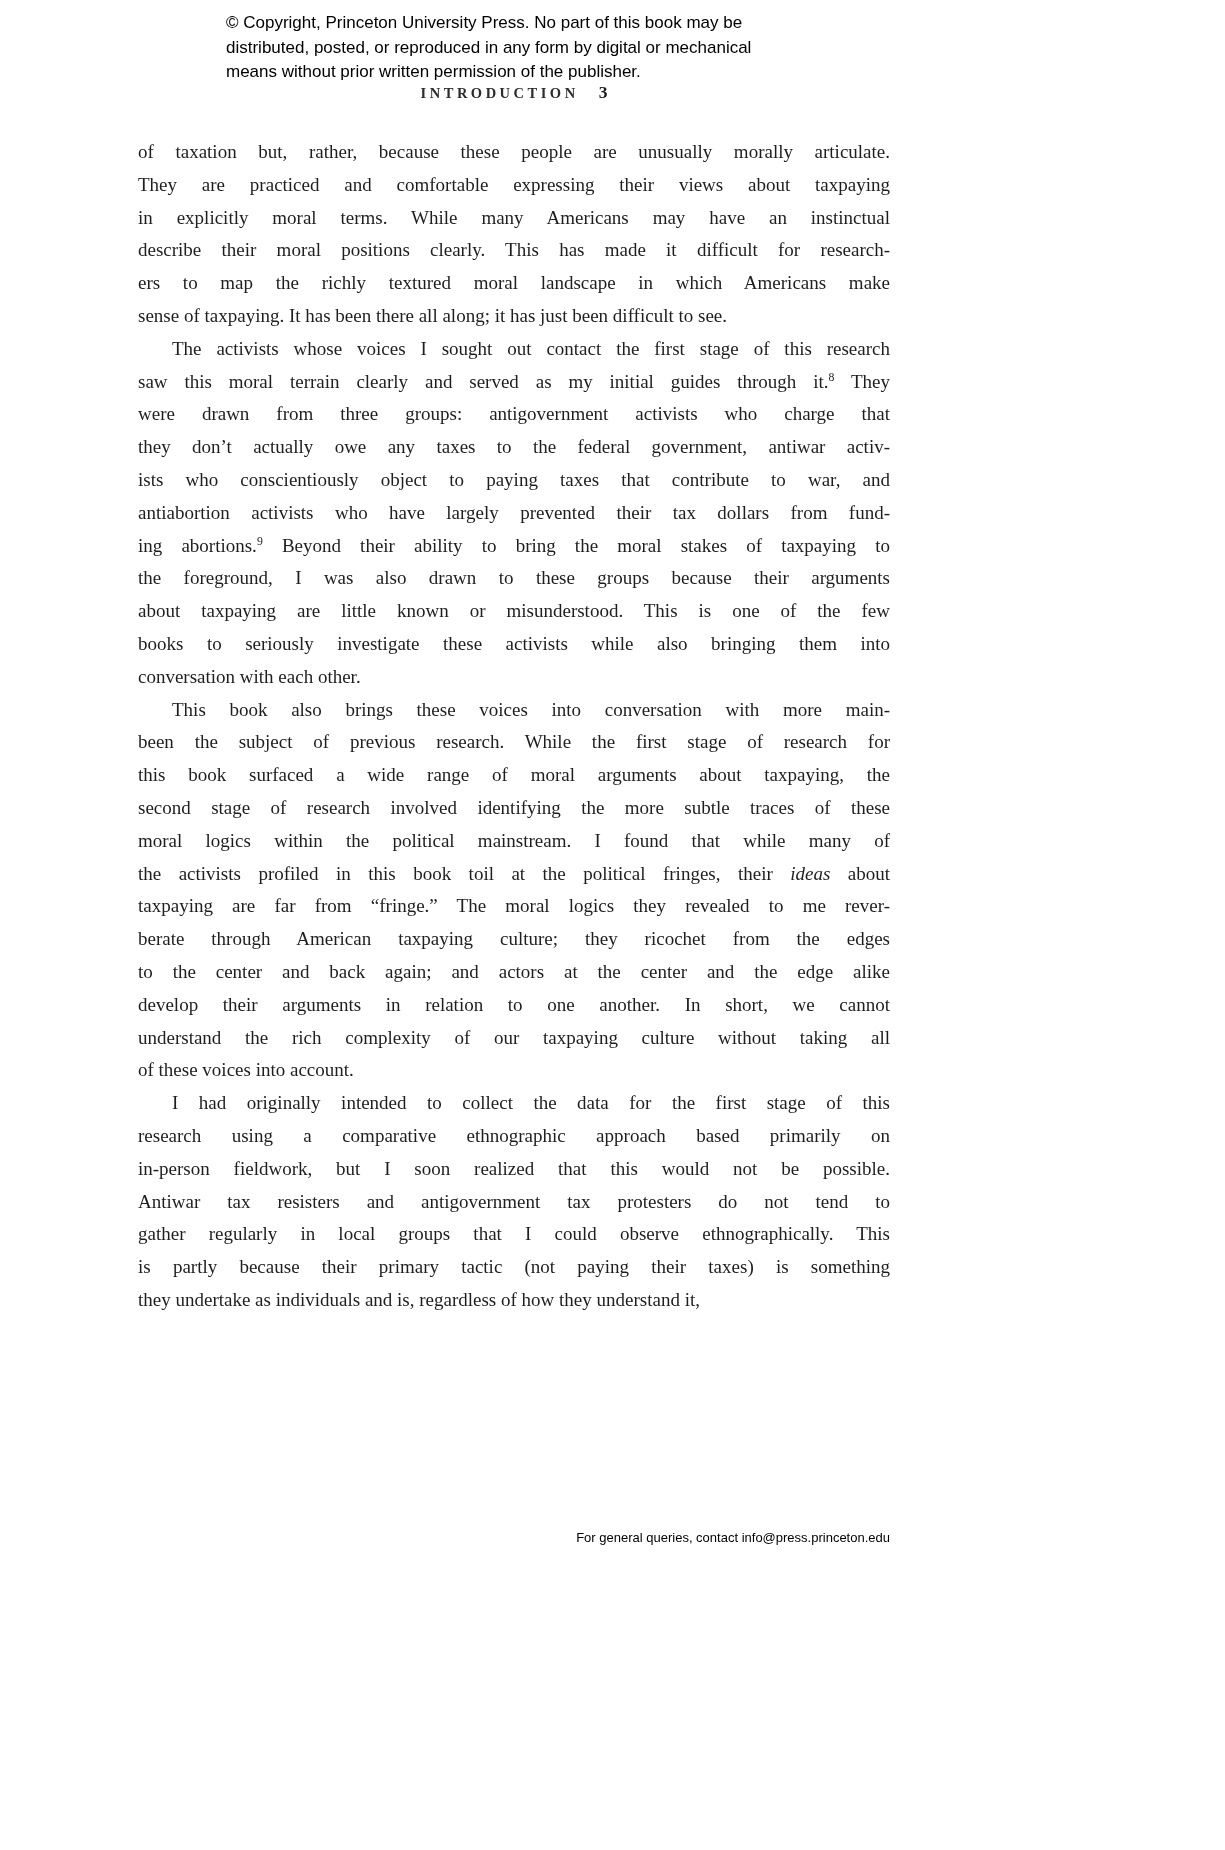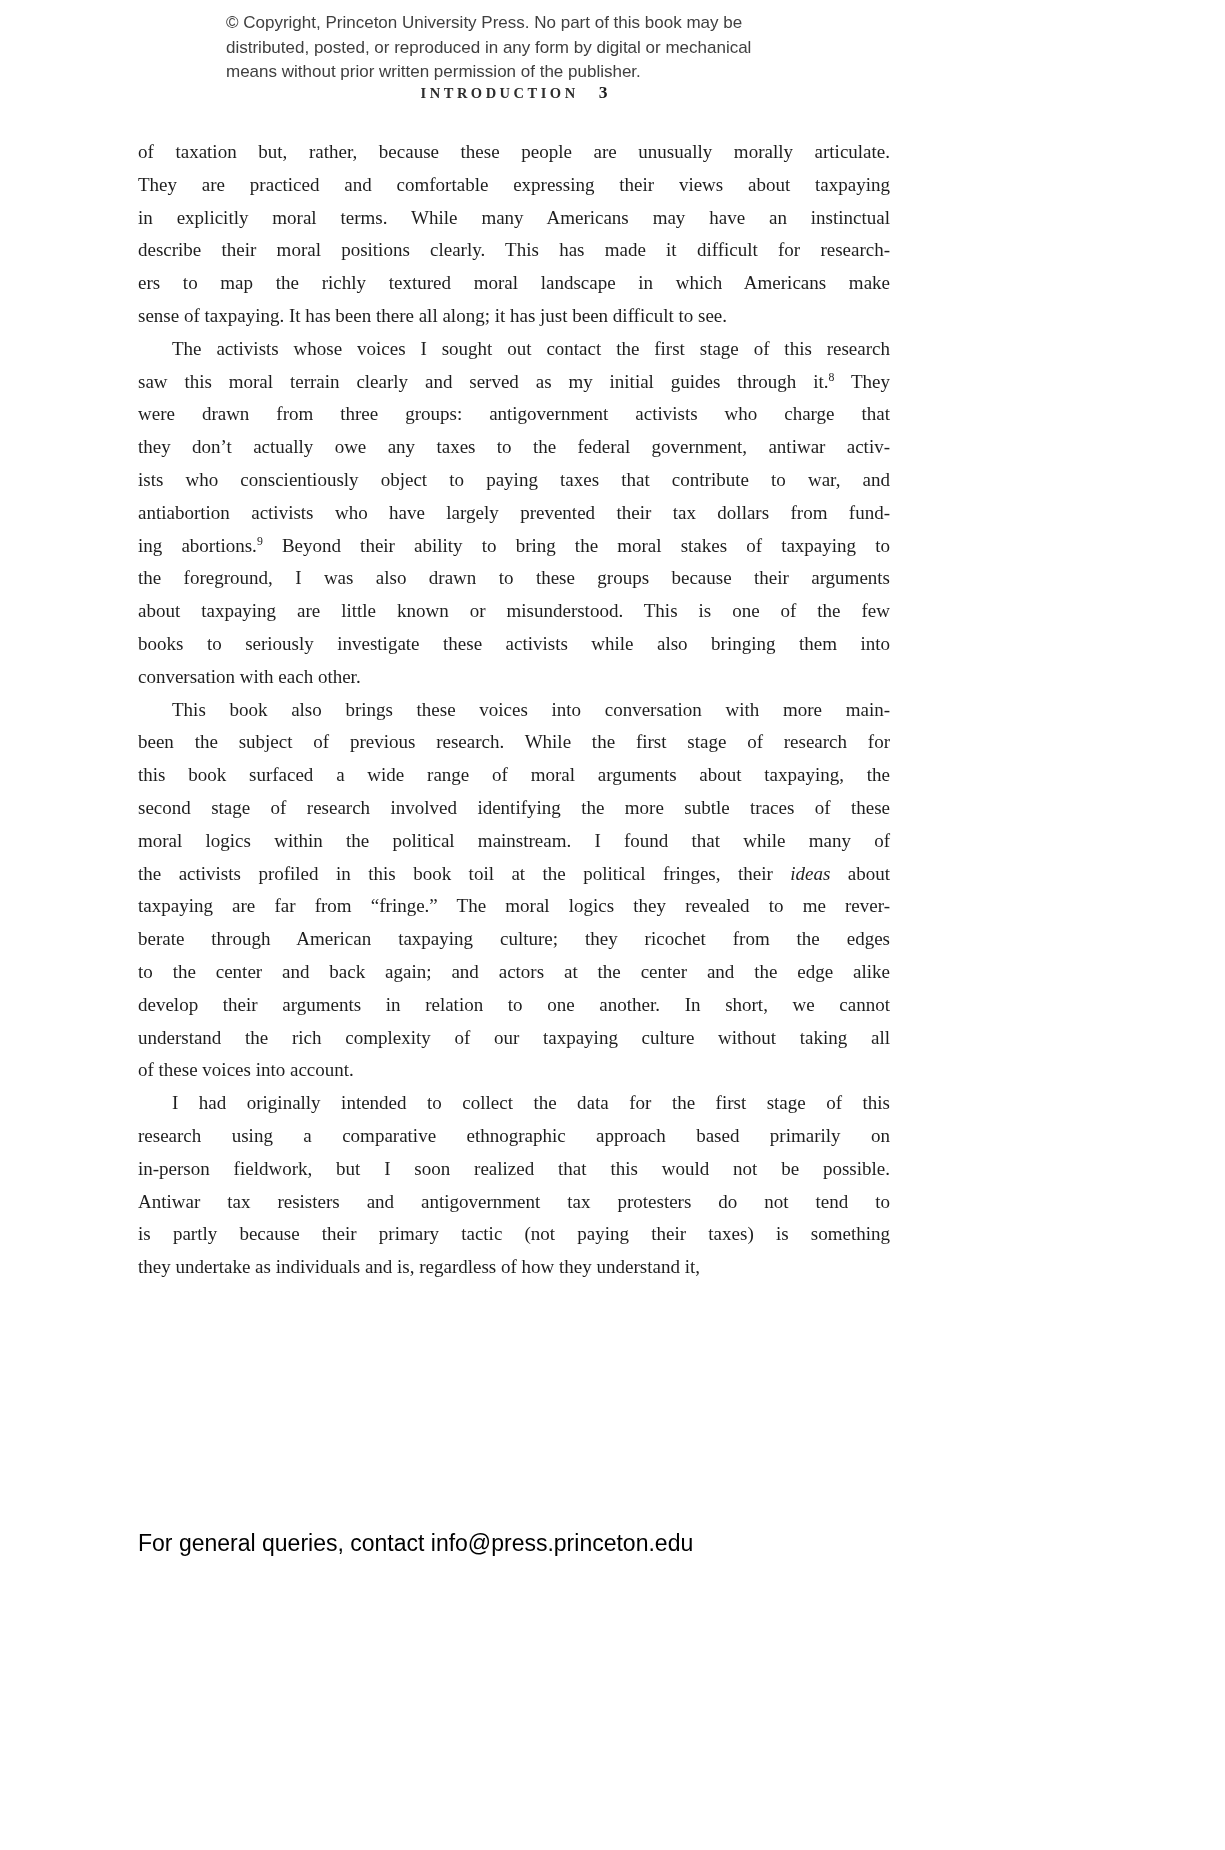--- a/index.html
+++ b/index.html
@@ -13,21 +13,21 @@
     font-family: "Liberation Serif", serif;
     color: #1b1b1b;
   }
   .copyright {
     position: absolute;
     left: 226px;
     top: 11px;
     font-family: "Liberation Sans", sans-serif;
     font-size: 17px;
     line-height: 24.5px;
-    color: #404040;
+    color: #000000;
   }
   .running-head {
     position: absolute;
     left: 138px;
     top: 82px;
     width: 752px;
     text-align: center;
     white-space: nowrap;
   }
   .running-head .chapter-title {
@@ -69,23 +69,23 @@
     font-size: 0.62em;
     vertical-align: super;
     line-height: 0;
   }
   .line i { }
   .footer {
     position: absolute;
     left: 138px;
     top: 1530px;
     width: 752px;
-    text-align: left;
+    text-align: right;
     font-family: "Liberation Sans", sans-serif;
-    font-size: 23px;
+    font-size: 13px;
     color: #000000;
   }
 </style>
 </head>
 <body>
 
 <div class="page">
 
   <div class="copyright">
     <div>© Copyright, Princeton University Press. No part of this book may be</div>
@@ -131,20 +131,21 @@
         <div class="line"><span>to the center and back again; and actors at the center and the edge alike</span></div>
         <div class="line"><span>develop their arguments in relation to one another. In short, we cannot</span></div>
         <div class="line"><span>understand the rich complexity of our taxpaying culture without taking all</span></div>
         <div class="line last"><span>of these voices into account.</span></div>
       </div>
       <div class="para">
         <div class="line indent"><span>I had originally intended to collect the data for the first stage of this</span></div>
         <div class="line"><span>research using a comparative ethnographic approach based primarily on</span></div>
         <div class="line"><span>in-person fieldwork, but I soon realized that this would not be possible.</span></div>
         <div class="line"><span>Antiwar tax resisters and antigovernment tax protesters do not tend to</span></div>
+        <div class="line"><span>gather regularly in local groups that I could observe ethnographically. This</span></div>
         <div class="line"><span>is partly because their primary tactic (not paying their taxes) is something</span></div>
         <div class="line last"><span>they undertake as individuals and is, regardless of how they understand it,</span></div>
       </div>
     </div>
 
   <div class="footer">For general queries, contact info@press.princeton.edu</div>
 
 </div>
 
 </body></html>

